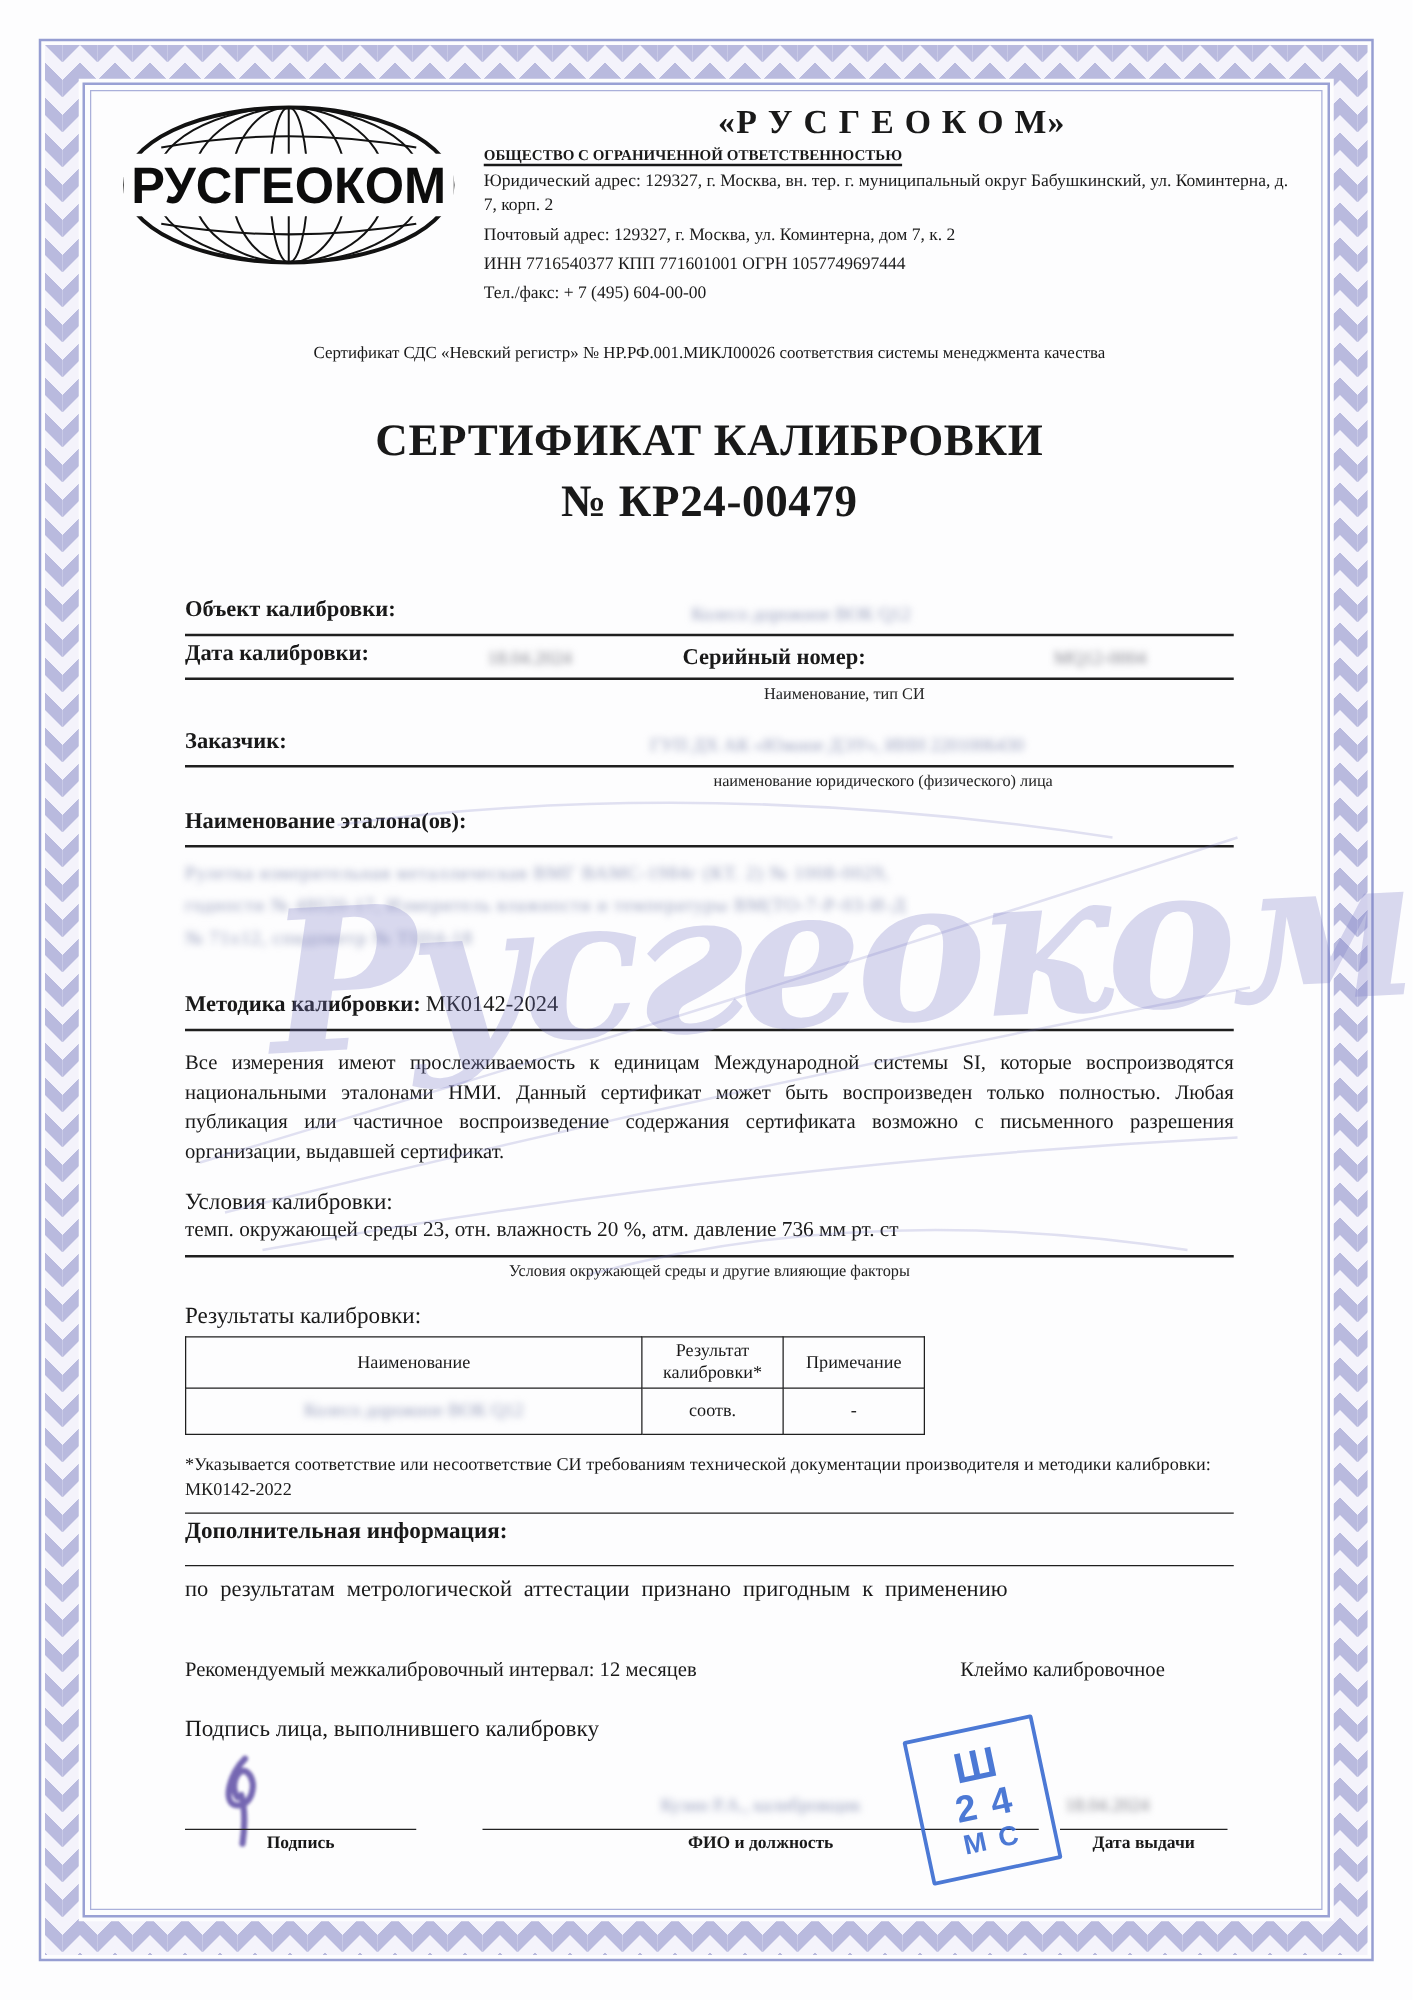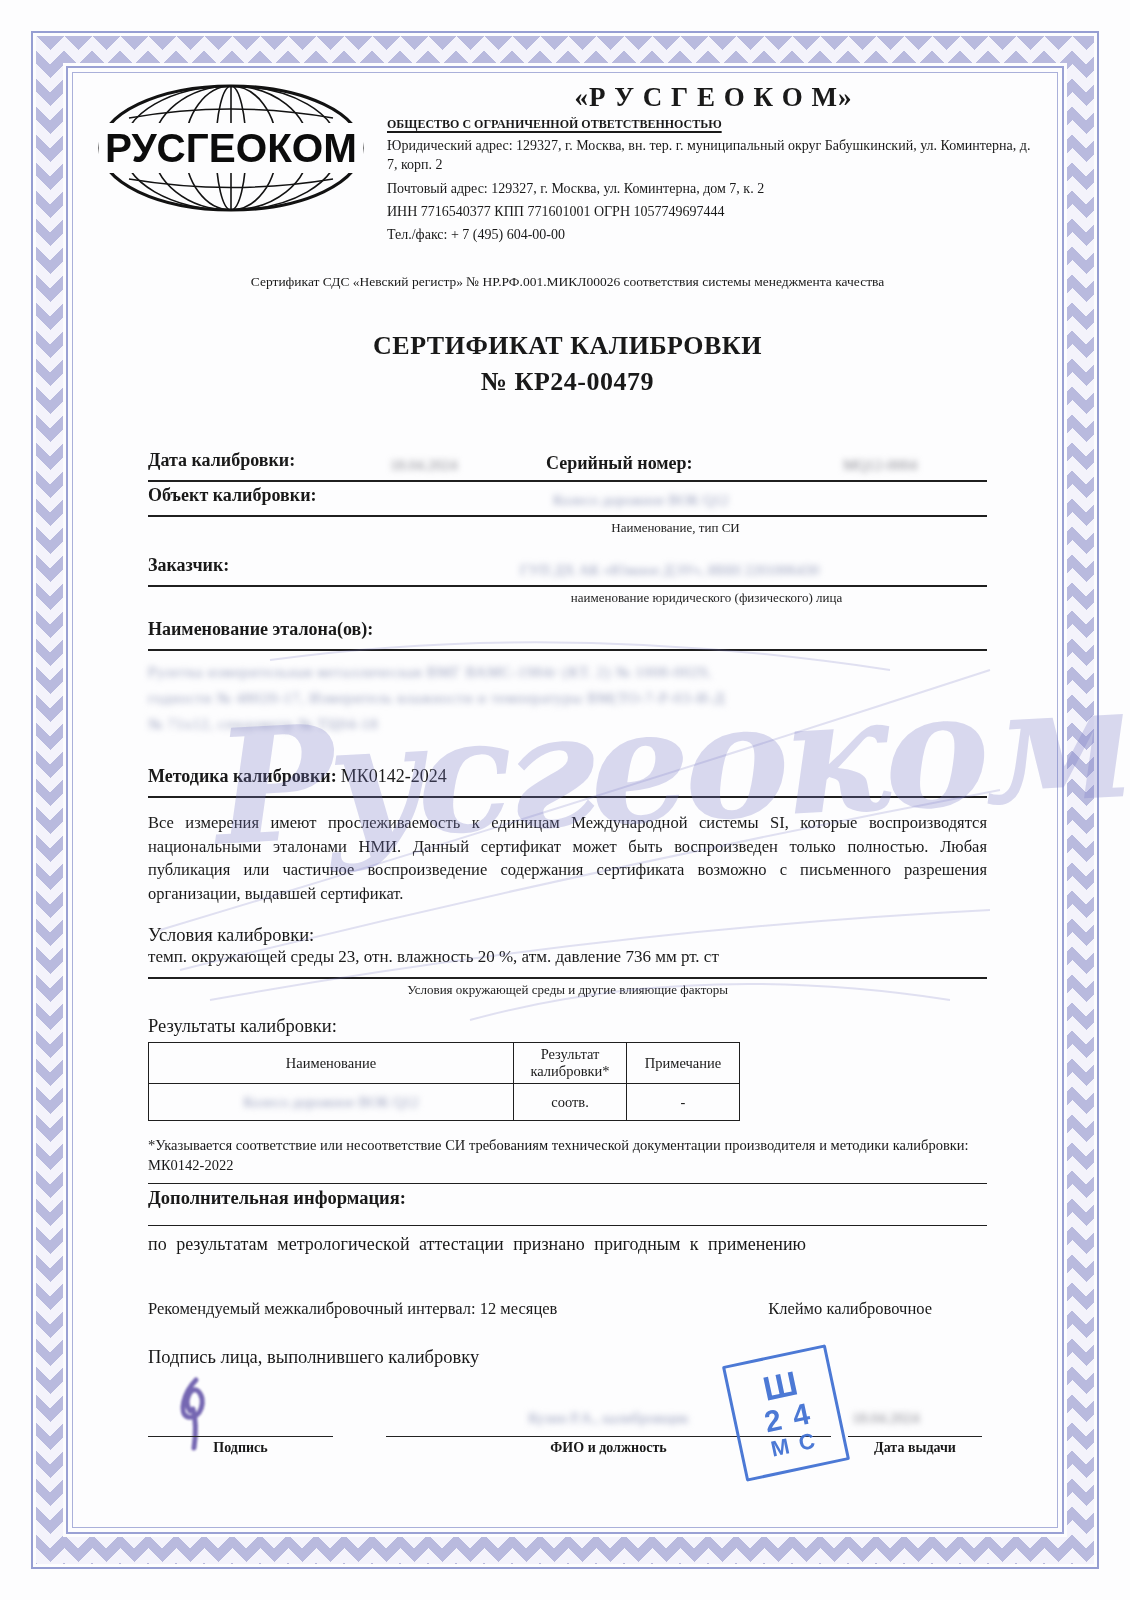--- a/index.html
+++ b/index.html
@@ -35,21 +35,21 @@
   .hdr-right { flex:1; padding-top:0; }
   .company-title { text-align:center; font-weight:bold; font-size:27px; letter-spacing:1px; }
   .company-form {
     font-weight:bold; font-size:12px; margin-top:4px;
     text-decoration:underline; text-decoration-thickness:1.5px; text-underline-offset:3px;
   }
   .addr { font-size:14px; line-height:1.38; margin-top:4px; }
 
   .sds { text-align:center; font-size:13.5px; line-height:1.55; margin-top:27px; }
 
-  .doc-title { text-align:center; font-weight:bold; font-size:26px; letter-spacing:.5px; line-height:1.35; margin-top:36px; }
+  .doc-title { text-align:center; font-weight:bold; font-size:36px; letter-spacing:.5px; line-height:1.35; margin-top:36px; }
 
   .main { margin:48px 53px 0 53px; position:relative; }
 
   .frow { position:relative; border-bottom:2px solid #1f1f1f; padding:3px 0 6px 0; min-height:24px; }
   .lbl { font-weight:bold; font-size:18px; }
   .abs { position:absolute; bottom:6px; }
   .caption { font-size:13px; text-align:center; margin-top:3px; color:#222; }
 
   .blur-g { color:#86868e; filter:blur(3px); font-size:15px; white-space:nowrap; }
   .blur-b { color:#99a0bd; filter:blur(3px); font-size:15px; white-space:nowrap; }
@@ -170,29 +170,29 @@
   </div>
 
   <div class="doc-title">
     <div>СЕРТИФИКАТ КАЛИБРОВКИ</div>
     <div>№ КР24-00479</div>
   </div>
 
   <div class="main">
 
     <div class="frow">
+      <span class="lbl">Объект калибровки:</span>
+      <span class="abs blur-b" style="left:405px">Колесо дорожное ВОК Q12</span>
+    </div>
+
+    <div class="frow">
       <span class="lbl">Дата калибровки:</span>
       <span class="abs blur-g" style="left:242px">18.04.2024</span>
       <span class="lbl abs" style="left:398px">Серийный номер:</span>
       <span class="abs blur-g" style="left:695px">MQ12-0004</span>
-    </div>
-
-    <div class="frow">
-      <span class="lbl">Объект калибровки:</span>
-      <span class="abs blur-b" style="left:405px">Колесо дорожное ВОК Q12</span>
     </div>
     <div class="caption" style="padding-left:216px">Наименование, тип СИ</div>
 
     <div class="frow mt16">
       <span class="lbl">Заказчик:</span>
       <span class="abs blur-b" style="left:372px">ГУП ДХ АК «Южное ДЭУ», ИНН 2201006430</span>
     </div>
     <div class="caption" style="padding-left:278px">наименование юридического (физического) лица</div>
 
     <div class="frow mt10">

